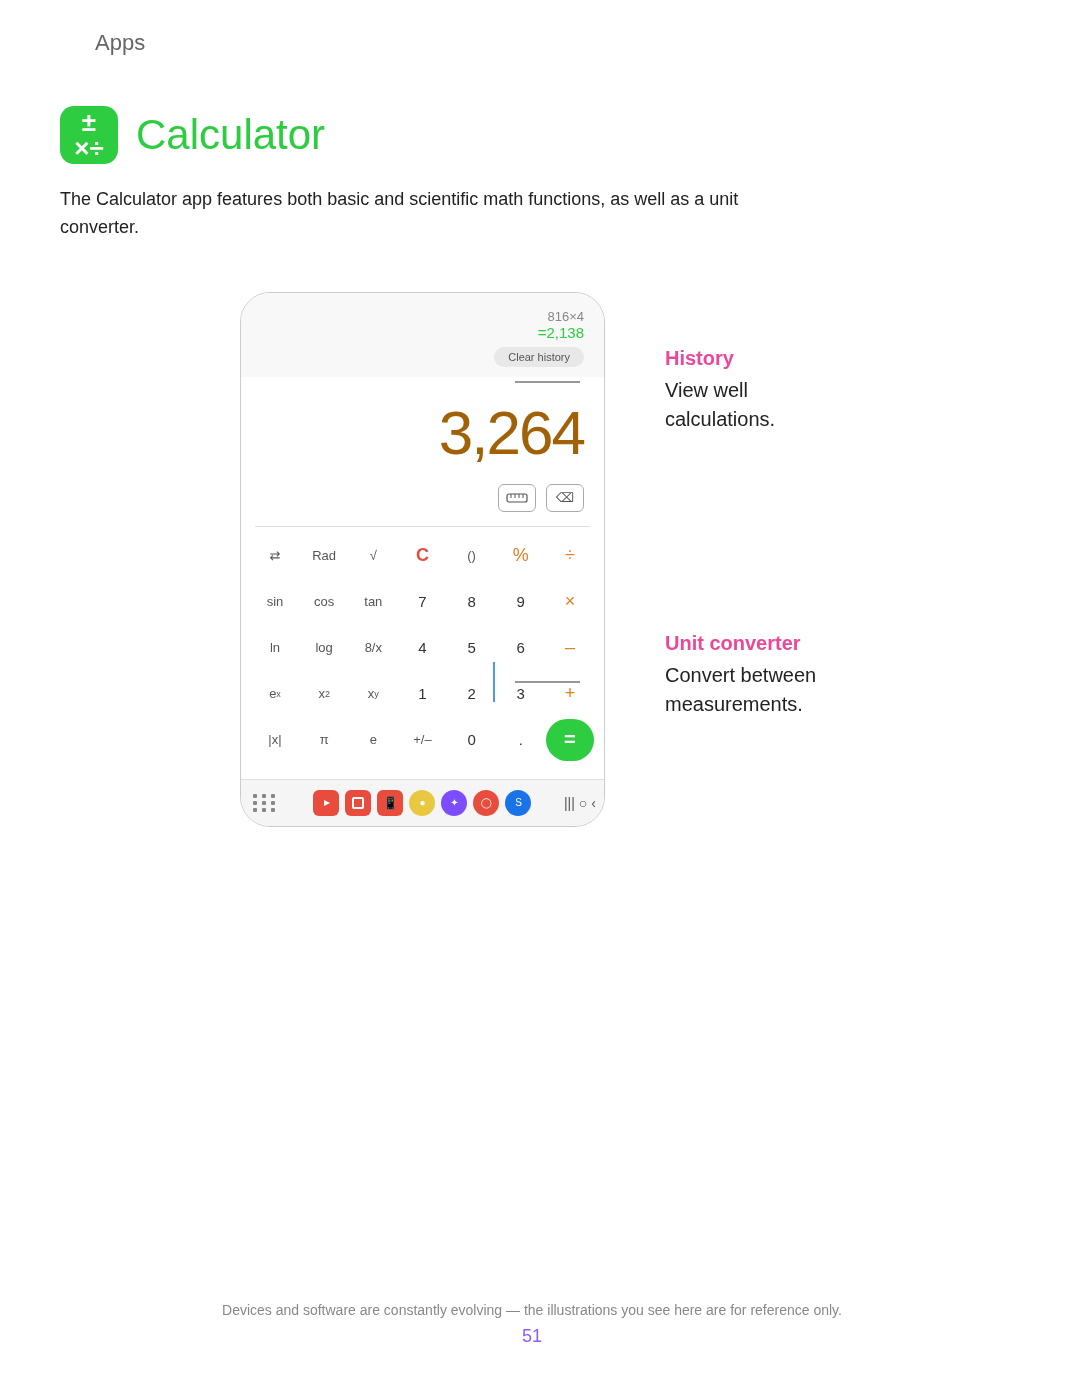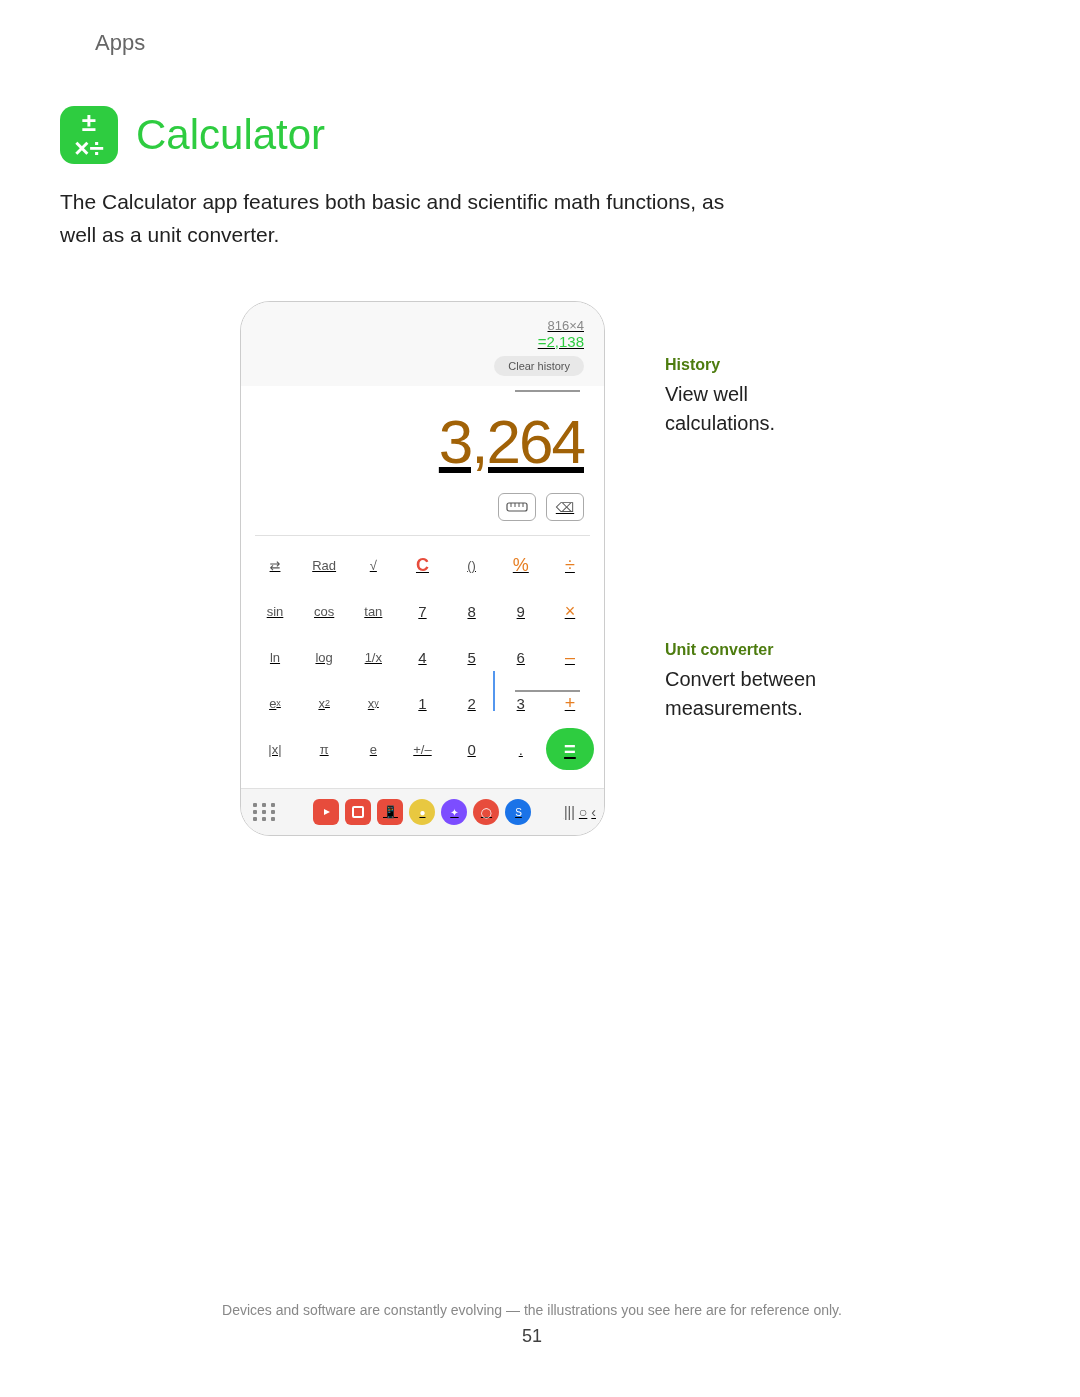--- a/index.html
+++ b/index.html
@@ -37,21 +37,21 @@
     }
     .app-title-text {
       font-size: 42px;
       color: #2ecc40;
       font-weight: 400;
     }
 
     
     .app-description {
       padding: 22px 60px 0 60px;
-      font-size: 21px;
+      font-size: 18px;
       color: #222;
       line-height: 1.55;
       max-width: 820px;
     }
 
     
     .phone-mockup {
       width: 365px;
       border: 1.5px solid #ccc;
       border-radius: 30px;
@@ -208,23 +208,23 @@
     .nav-app-icon {
       width: 26px;
       height: 26px;
       border-radius: 6px;
       display: flex;
       align-items: center;
       justify-content: center;
       font-size: 14px;
     }
     .callout-title {
-      font-size: 16px;
+      font-size: 20px;
       font-weight: 700;
-      color: #4d7c0f;
+      color: #ec4899;
       margin-bottom: 6px;
     }
     .callout-desc {
       font-size: 20px;
       color: #222;
       line-height: 1.45;
       max-width: 220px;
     }
 
     
@@ -235,42 +235,42 @@
       right: 16px;
       text-align: center;
     }
     .footer-disclaimer {
       font-size: 14px;
       color: #888;
       margin-bottom: 8px;
     }
     .footer-page-num {
       font-size: 18px;
-      color: #404040;
+      color: #8b5cf6;
       font-weight: 500;
     }
   </style>
 </head>
 <body>
 
 <div style="padding: 28px 0 0 78px; display:flex; align-items:flex-end;">
   <div style="width:3px; background:#bbb; margin-right:14px; border-radius:2px;"></div>
   <span style="font-size:22px; color:#666; font-weight:400; padding-top:2px;">Apps</span>
 </div>
 
 <div class="app-title-section">
   <div class="app-icon">
     <div class="app-icon-symbol">±<br>×÷</div>
   </div>
   <span class="app-title-text">Calculator</span>
 </div>
 
 <p class="app-description">The Calculator app features both basic and scientific math functions, as well as a unit converter.</p>
 
-<div style="position:relative; padding: 50px 60px 0 60px; display:flex; align-items:flex-start;text-decoration:underline;">
+<div style="position:relative; padding: 50px 60px 0 60px; display:flex; align-items:flex-start;">
 
   <div style="margin-left:90px; position:relative;">
     <div class="phone-mockup">
 
       <div class="history-area">
         <div class="history-expression">816×4</div>
         <div class="history-result-green">=2,138</div>
         <div class="clear-history-btn">Clear history</div>
       </div>
 
@@ -311,21 +311,21 @@
           <div class="calc-btn small-text">tan</div>
           <div class="calc-btn">7</div>
           <div class="calc-btn">8</div>
           <div class="calc-btn">9</div>
           <div class="calc-btn orange">×</div>
         </div>
 
         <div class="btn-row">
           <div class="calc-btn small-text">ln</div>
           <div class="calc-btn small-text">log</div>
-          <div class="calc-btn small-text">1/x</div>
+          <div class="calc-btn small-text">8/x</div>
           <div class="calc-btn">4</div>
           <div class="calc-btn">5</div>
           <div class="calc-btn">6</div>
           <div class="calc-btn orange">–</div>
         </div>
 
         <div class="btn-row">
           <div class="calc-btn small-text">e<sup style="font-size:9px">x</sup></div>
           <div class="calc-btn small-text">x<sup style="font-size:9px">2</sup></div>
           <div class="calc-btn small-text">x<sup style="font-size:9px">y</sup></div>

